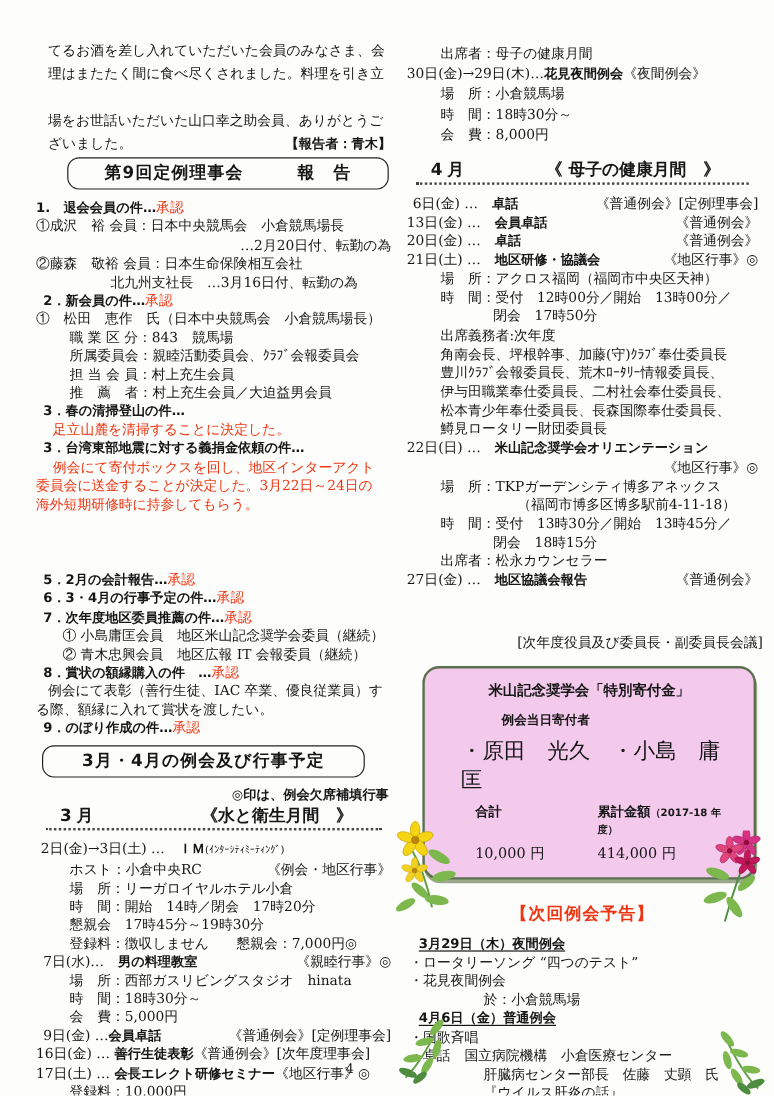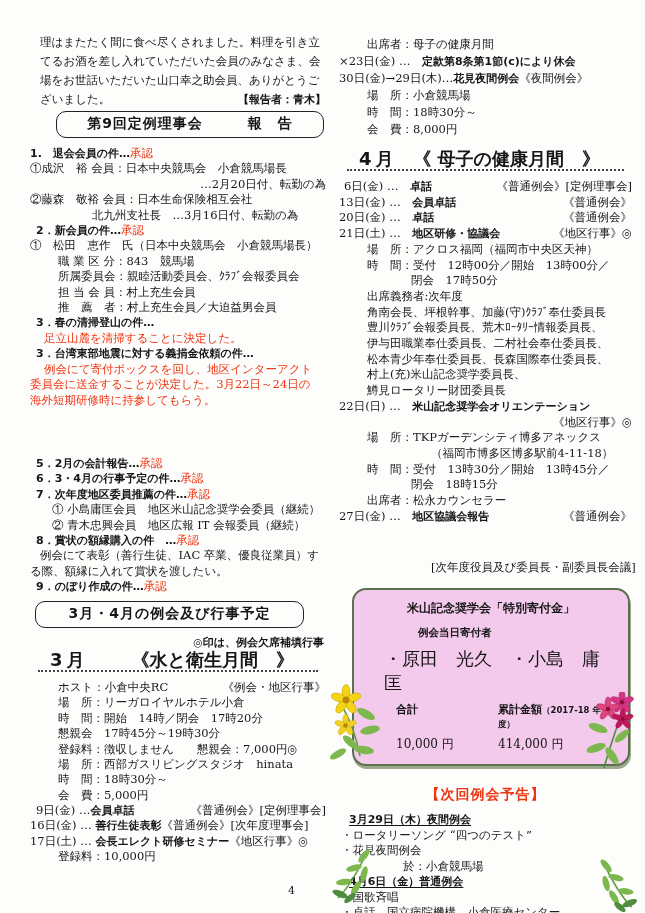--- a/index.html
+++ b/index.html
@@ -25,21 +25,21 @@
   .titlebox{
     border:1.5px solid #222;border-radius:10px;text-align:center;
     font-family:"DejaVu Sans","Liberation Sans",sans-serif;font-weight:700;
     font-size:14px;padding:3px 0 4px;letter-spacing:1px;
   }
   .box1{margin:2px 2px 8px 26px;}
   .box2{margin:6px 22px 7px 5px;}
   .note{text-align:right;padding-right:2px;}
   .month{
     display:flex;justify-content:space-between;border-bottom:2px dotted #444;
-    font-family:"DejaVu Sans","Liberation Sans",sans-serif;font-weight:700;font-size:18px;
+    font-family:"DejaVu Sans","Liberation Sans",sans-serif;font-weight:700;font-size:14px;
     margin:2px 8px 8px 8px;padding:0 24px 2px 12px;line-height:16px;
   }
   .month-r{margin-top:13px;}
   .ml{letter-spacing:4px;}
   .donation{
     background:#f3c9ec;border:2.5px solid #5c7050;border-radius:14px;
     margin:12px 2px 0 13px;width:250px;padding:8px 12px 6px 12px;
     box-shadow:1px 3px 0 0 #9aa88c;
   }
   .d-title{text-align:center;font-family:"DejaVu Sans","Liberation Sans",sans-serif;
@@ -57,23 +57,23 @@
   }
   .nextlines .ln{line-height:15.5px;}
   .deco{position:absolute;z-index:3;}
   .page-num{position:absolute;left:288px;top:884px;font-size:11px;}
 </style>
 </head>
 <body>
 
 <div class="col-left">
   <div class="intro">
+      <div class="ln" style="padding-left: 10px;"><span>てるお酒を差し入れていただいた会員のみなさま、会</span></div>
       <div class="ln" style="padding-left: 10px;"><span>理はまたたく間に食べ尽くされました。料理を引き立</span></div>
-      <div class="ln" style="padding-left: 10px;"><span>てるお酒を差し入れていただいた会員のみなさま、会</span></div>
-      <div class="ln" style="padding-left: 10px;"><span>場をお世話いただいた山口幸之助会員、ありがとうご</span></div>
+      <div class="ln" style="padding-left: 10px; margin-top: 20px;"><span>場をお世話いただいた山口幸之助会員、ありがとうご</span></div>
       <div class="ln split" style="padding-left: 10px;">
         <span><span>ざいました。</span></span>
         <span><span class="b">【報告者：青木】</span></span>
       </div>
     </div>
   <div class="titlebox box1">第9回定例理事会　　　報　告</div>
   <div class="board">
       <div class="ln"><span class="b">1.　退会会員の件…</span><span class="red">承認</span></div>
       <div class="ln"><span>①成沢　裕 会員：日本中央競馬会　小倉競馬場長</span></div>
       <div class="ln" style="text-align: right;"><span>…2月20日付、転勤の為</span></div>
@@ -101,45 +101,49 @@
       <div class="ln"><span>る際、額縁に入れて賞状を渡したい。</span></div>
       <div class="ln" style="padding-left: 6px;"><span class="b">9．のぼり作成の件…</span><span class="red">承認</span></div>
     </div>
   <div class="titlebox box2">3月・4月の例会及び行事予定</div>
   <div class="ln note"><span class="b">◎印は、例会欠席補填行事</span></div>
   <div class="ln month">
     <span class="ml">3月</span>
     <span>《水と衛生月間　》</span>
   </div>
   <div class="march">
+      <div class="ln" style="padding-left: 4px;"><span>2日(金)→3日(土) …　</span><span class="b">ＩＭ</span><span class="sm">(ｲﾝﾀｰｼﾃｨﾐｰﾃｨﾝｸﾞ)</span></div>
       <div class="ln split" style="padding-left: 28px;">
         <span><span>ホスト：小倉中央RC</span></span>
         <span><span>《例会・地区行事》</span></span>
       </div>
       <div class="ln" style="padding-left: 28px;"><span>場　所：リーガロイヤルホテル小倉</span></div>
       <div class="ln" style="padding-left: 28px;"><span>時　間：開始　14時／閉会　17時20分</span></div>
       <div class="ln" style="padding-left: 28px;"><span>懇親会　17時45分～19時30分</span></div>
       <div class="ln" style="padding-left: 28px;"><span>登録料：徴収しません　　懇親会：7,000円◎</span></div>
+      <div class="ln split" style="padding-left: 6px;">
+        <span><span>7日(水)…　</span><span class="b">男の料理教室</span></span>
+        <span><span>《親睦行事》◎</span></span>
+      </div>
       <div class="ln" style="padding-left: 28px;"><span>場　所：西部ガスリビングスタジオ　hinata</span></div>
       <div class="ln" style="padding-left: 28px;"><span>時　間：18時30分～</span></div>
       <div class="ln" style="padding-left: 28px;"><span>会　費：5,000円</span></div>
       <div class="ln split" style="padding-left: 6px;">
         <span><span>9日(金) …</span><span class="b">会員卓話</span></span>
         <span><span>《普通例会》[定例理事会]</span></span>
       </div>
       <div class="ln"><span>16日(金) … </span><span class="b">善行生徒表彰</span><span>《普通例会》[次年度理事会]</span></div>
       <div class="ln"><span>17日(土) … </span><span class="b">会長エレクト研修セミナー</span><span>《地区行事》◎</span></div>
       <div class="ln" style="padding-left: 28px;"><span>登録料：10,000円</span></div>
     </div>
 </div>
 
 <div class="col-right">
   <div class="rtop">
       <div class="ln" style="padding-left: 28px;"><span>出席者：母子の健康月間</span></div>
-      <div class="ln"><span>×23日(金) …　</span><span class="b">定款第8条第1節(c)により休会</span></div>
       <div class="ln"><span>30日(金)→29日(木)…</span><span class="b">花見夜間例会</span><span>《夜間例会》</span></div>
       <div class="ln" style="padding-left: 28px;"><span>場　所：小倉競馬場</span></div>
       <div class="ln" style="padding-left: 28px;"><span>時　間：18時30分～</span></div>
       <div class="ln" style="padding-left: 28px;"><span>会　費：8,000円</span></div>
     </div>
   <div class="ln month month-r">
     <span class="ml">4月</span>
     <span>《 母子の健康月間　》</span>
   </div>
   <div class="april">
@@ -160,21 +164,20 @@
         <span><span>《地区行事》◎</span></span>
       </div>
       <div class="ln" style="padding-left: 28px;"><span>場　所：アクロス福岡（福岡市中央区天神）</span></div>
       <div class="ln" style="padding-left: 28px;"><span>時　間：受付　12時00分／開始　13時00分／</span></div>
       <div class="ln" style="padding-left: 72px;"><span>閉会　17時50分</span></div>
       <div class="ln" style="padding-left: 28px;"><span>出席義務者:次年度</span></div>
       <div class="ln" style="padding-left: 28px;"><span>角南会長、坪根幹事、加藤(守)ｸﾗﾌﾞ奉仕委員長</span></div>
       <div class="ln" style="padding-left: 28px;"><span>豊川ｸﾗﾌﾞ会報委員長、荒木ﾛｰﾀﾘｰ情報委員長、</span></div>
       <div class="ln" style="padding-left: 28px;"><span>伊与田職業奉仕委員長、二村社会奉仕委員長、</span></div>
       <div class="ln" style="padding-left: 28px;"><span>松本青少年奉仕委員長、長森国際奉仕委員長、</span></div>
-      <div class="ln" style="padding-left: 28px;"><span>村上(充)米山記念奨学委員長、</span></div>
       <div class="ln" style="padding-left: 28px;"><span>鱒見ロータリー財団委員長</span></div>
       <div class="ln"><span>22日(日) …　</span><span class="b">米山記念奨学会オリエンテーション</span></div>
       <div class="ln" style="text-align: right;"><span>《地区行事》◎</span></div>
       <div class="ln" style="padding-left: 28px;"><span>場　所：TKPガーデンシティ博多アネックス</span></div>
       <div class="ln" style="padding-left: 92px;"><span>（福岡市博多区博多駅前4-11-18）</span></div>
       <div class="ln" style="padding-left: 28px;"><span>時　間：受付　13時30分／開始　13時45分／</span></div>
       <div class="ln" style="padding-left: 72px;"><span>閉会　18時15分</span></div>
       <div class="ln" style="padding-left: 28px;"><span>出席者：松永カウンセラー</span></div>
       <div class="ln split">
         <span><span>27日(金) …　</span><span class="b">地区協議会報告</span></span>

